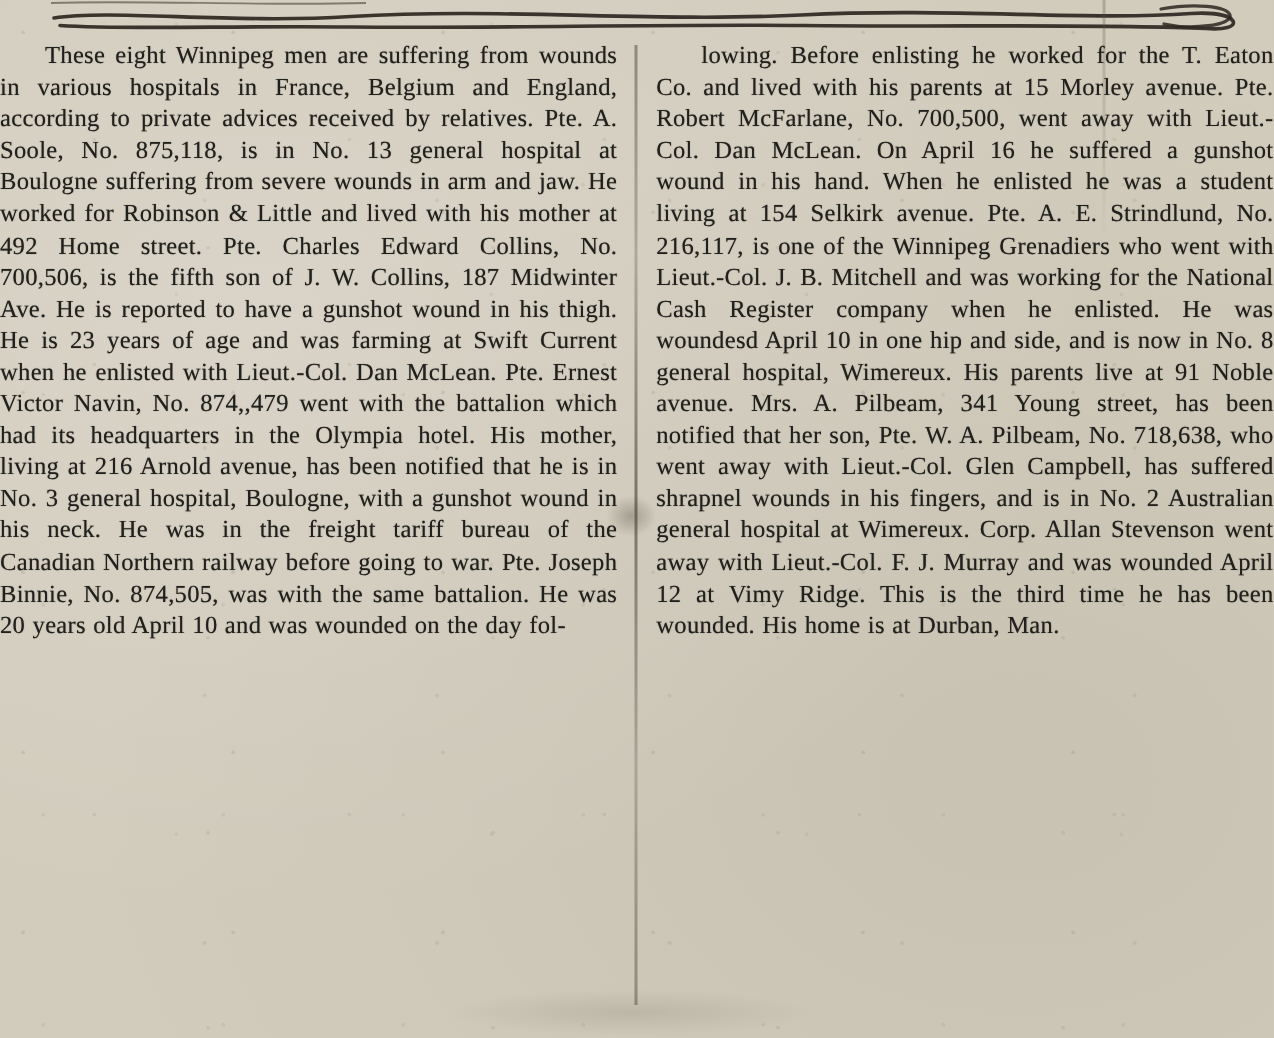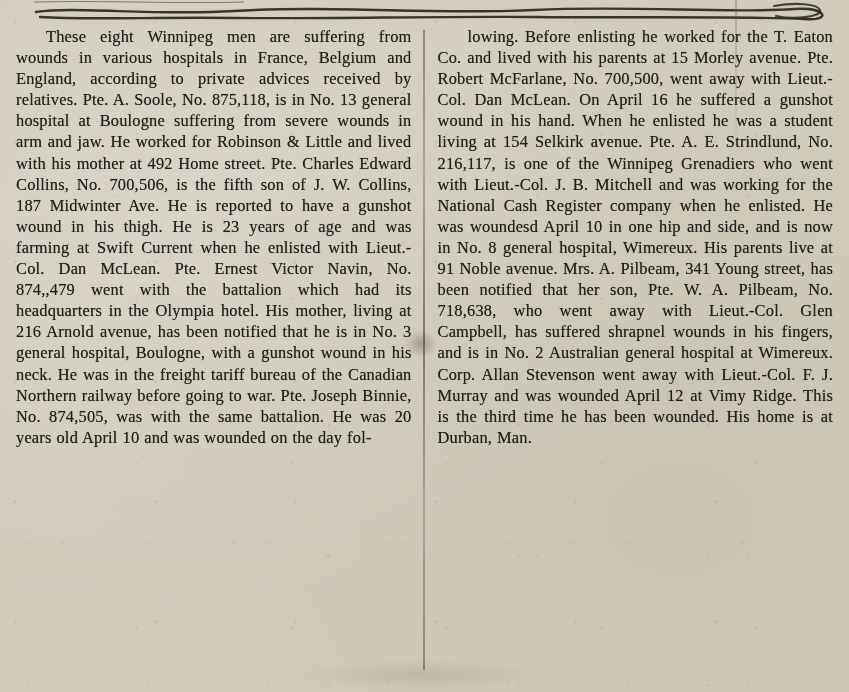--- a/index.html
+++ b/index.html
@@ -48,21 +48,21 @@
     height: 22px;
     pointer-events: none;
   }
   .columns {
     position: absolute;
     left: 0;
     top: 26px;
     right: 0;
     display: flex;
     gap: 0px;
-    padding: 0 16px;
+    padding: 0 0;
     box-sizing: border-box;
   }
   .col {
     width: 50%;
     box-sizing: border-box;
     color: #20201c;
     font-size: 16.4px;
     line-height: 21.1px;
     text-align: justify;
     text-justify: inter-word;

